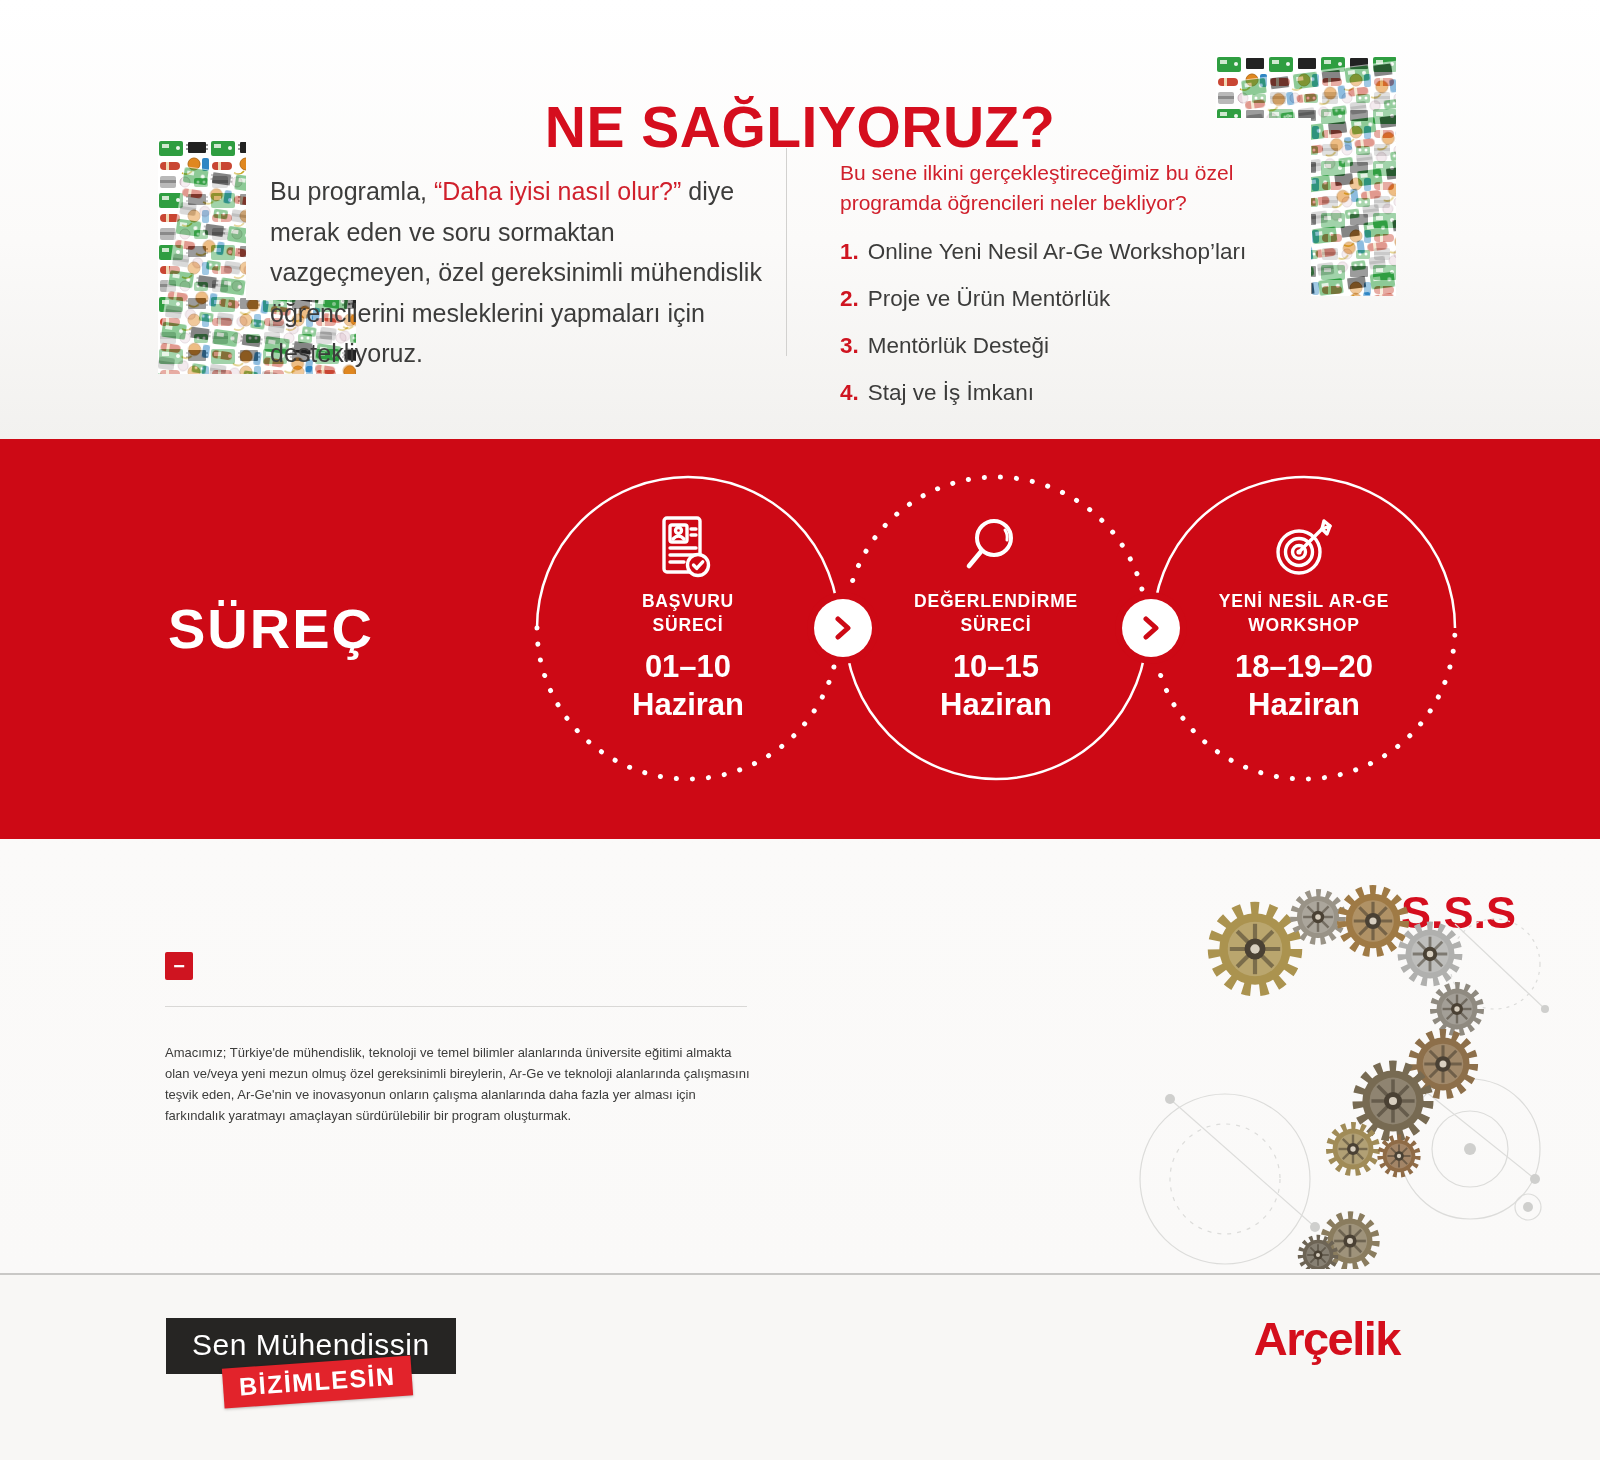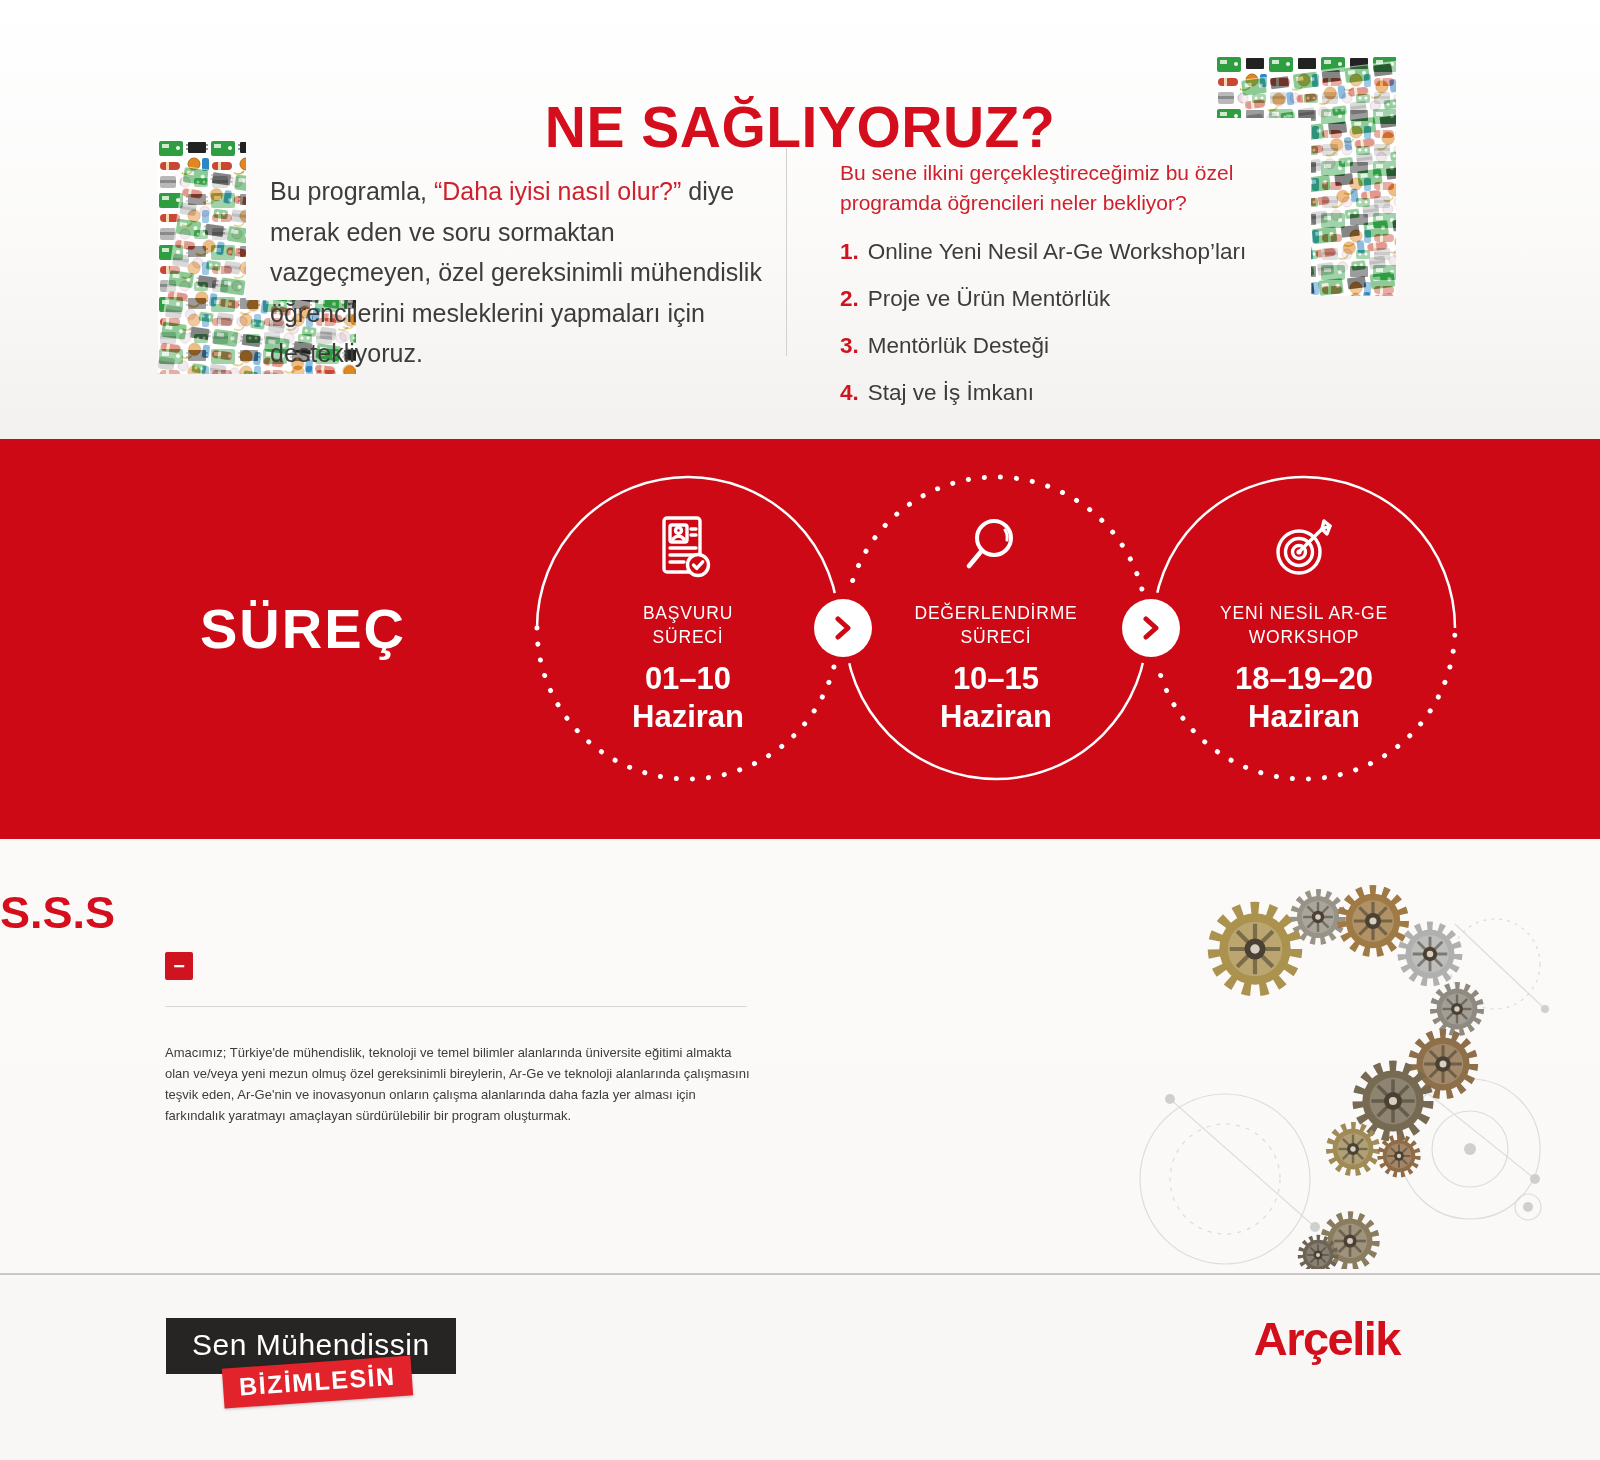--- a/index.html
+++ b/index.html
@@ -41,59 +41,59 @@
     font-size:22.5px;color:#3c3c3b;
   }
   .benefit-num{color:#cf1420;font-weight:bold;margin-right:9px;}
 
   
   .process-band{
     position:absolute;left:0;top:439px;width:1600px;height:400px;
     background:#cd0915;
   }
   .process-title{
-    position:absolute;left:168px;top:596px;margin-left:32px;  
+    position:absolute;left:168px;top:596px;  
   }
   .process-band .process-title{top:157px;}
   .process-title span{
     font-size:56px;font-weight:bold;color:#ffffff;letter-spacing:2px;
   }
   .step{
     position:absolute;top:31px;width:316px;height:316px;
   }
   .step.s1{left:530px;}
   .step.s2{left:838px;}
   .step.s3{left:1146px;}
   .step .ring{position:absolute;left:0;top:0;}
   .step-content{
     position:absolute;left:0;top:0;width:316px;height:316px;
     display:flex;flex-direction:column;align-items:center;justify-content:flex-start;
     padding-top:40px;box-sizing:border-box;text-align:center;color:#fff;
   }
   .step-label{
-    margin-top:12px;font-size:17.5px;font-weight:normal;letter-spacing:.8px;line-height:1.35;
+    font-size:17.5px;font-weight:bold;letter-spacing:.8px;line-height:1.35;
   }
   .step-dates{
     margin-top:11px;font-size:31px;font-weight:bold;line-height:1.22;
   }
   .arrow-btn{
     position:absolute;top:160px;width:58px;height:58px;border-radius:50%;
     background:#ffffff;box-shadow:0 0 0 7px #cd0915;
     display:flex;align-items:center;justify-content:center;
   }
   .arrow-btn.a1{left:814px;}
   .arrow-btn.a2{left:1122px;}
 
   
   .faq-section{
     position:absolute;left:0;top:839px;width:1600px;height:434px;
     background:linear-gradient(180deg,#fbfaf9 0%,#faf9f8 100%);
   }
   .faq-title{
-    position:absolute;left:0;top:48px;width:1516px;text-align:left;
+    position:absolute;left:0;top:48px;width:1516px;text-align:right;
     font-size:45px;font-weight:bold;color:#d50e1e;
   }
   .faq-question-row{
     position:absolute;left:165px;top:113px;display:flex;align-items:center;
   }
   .faq-toggle{
     width:28px;height:28px;background:#cf1420;border-radius:2px;
     display:flex;align-items:center;justify-content:center;
     color:#fff;font-size:20px;font-weight:bold;line-height:1;flex:0 0 auto;
   }

